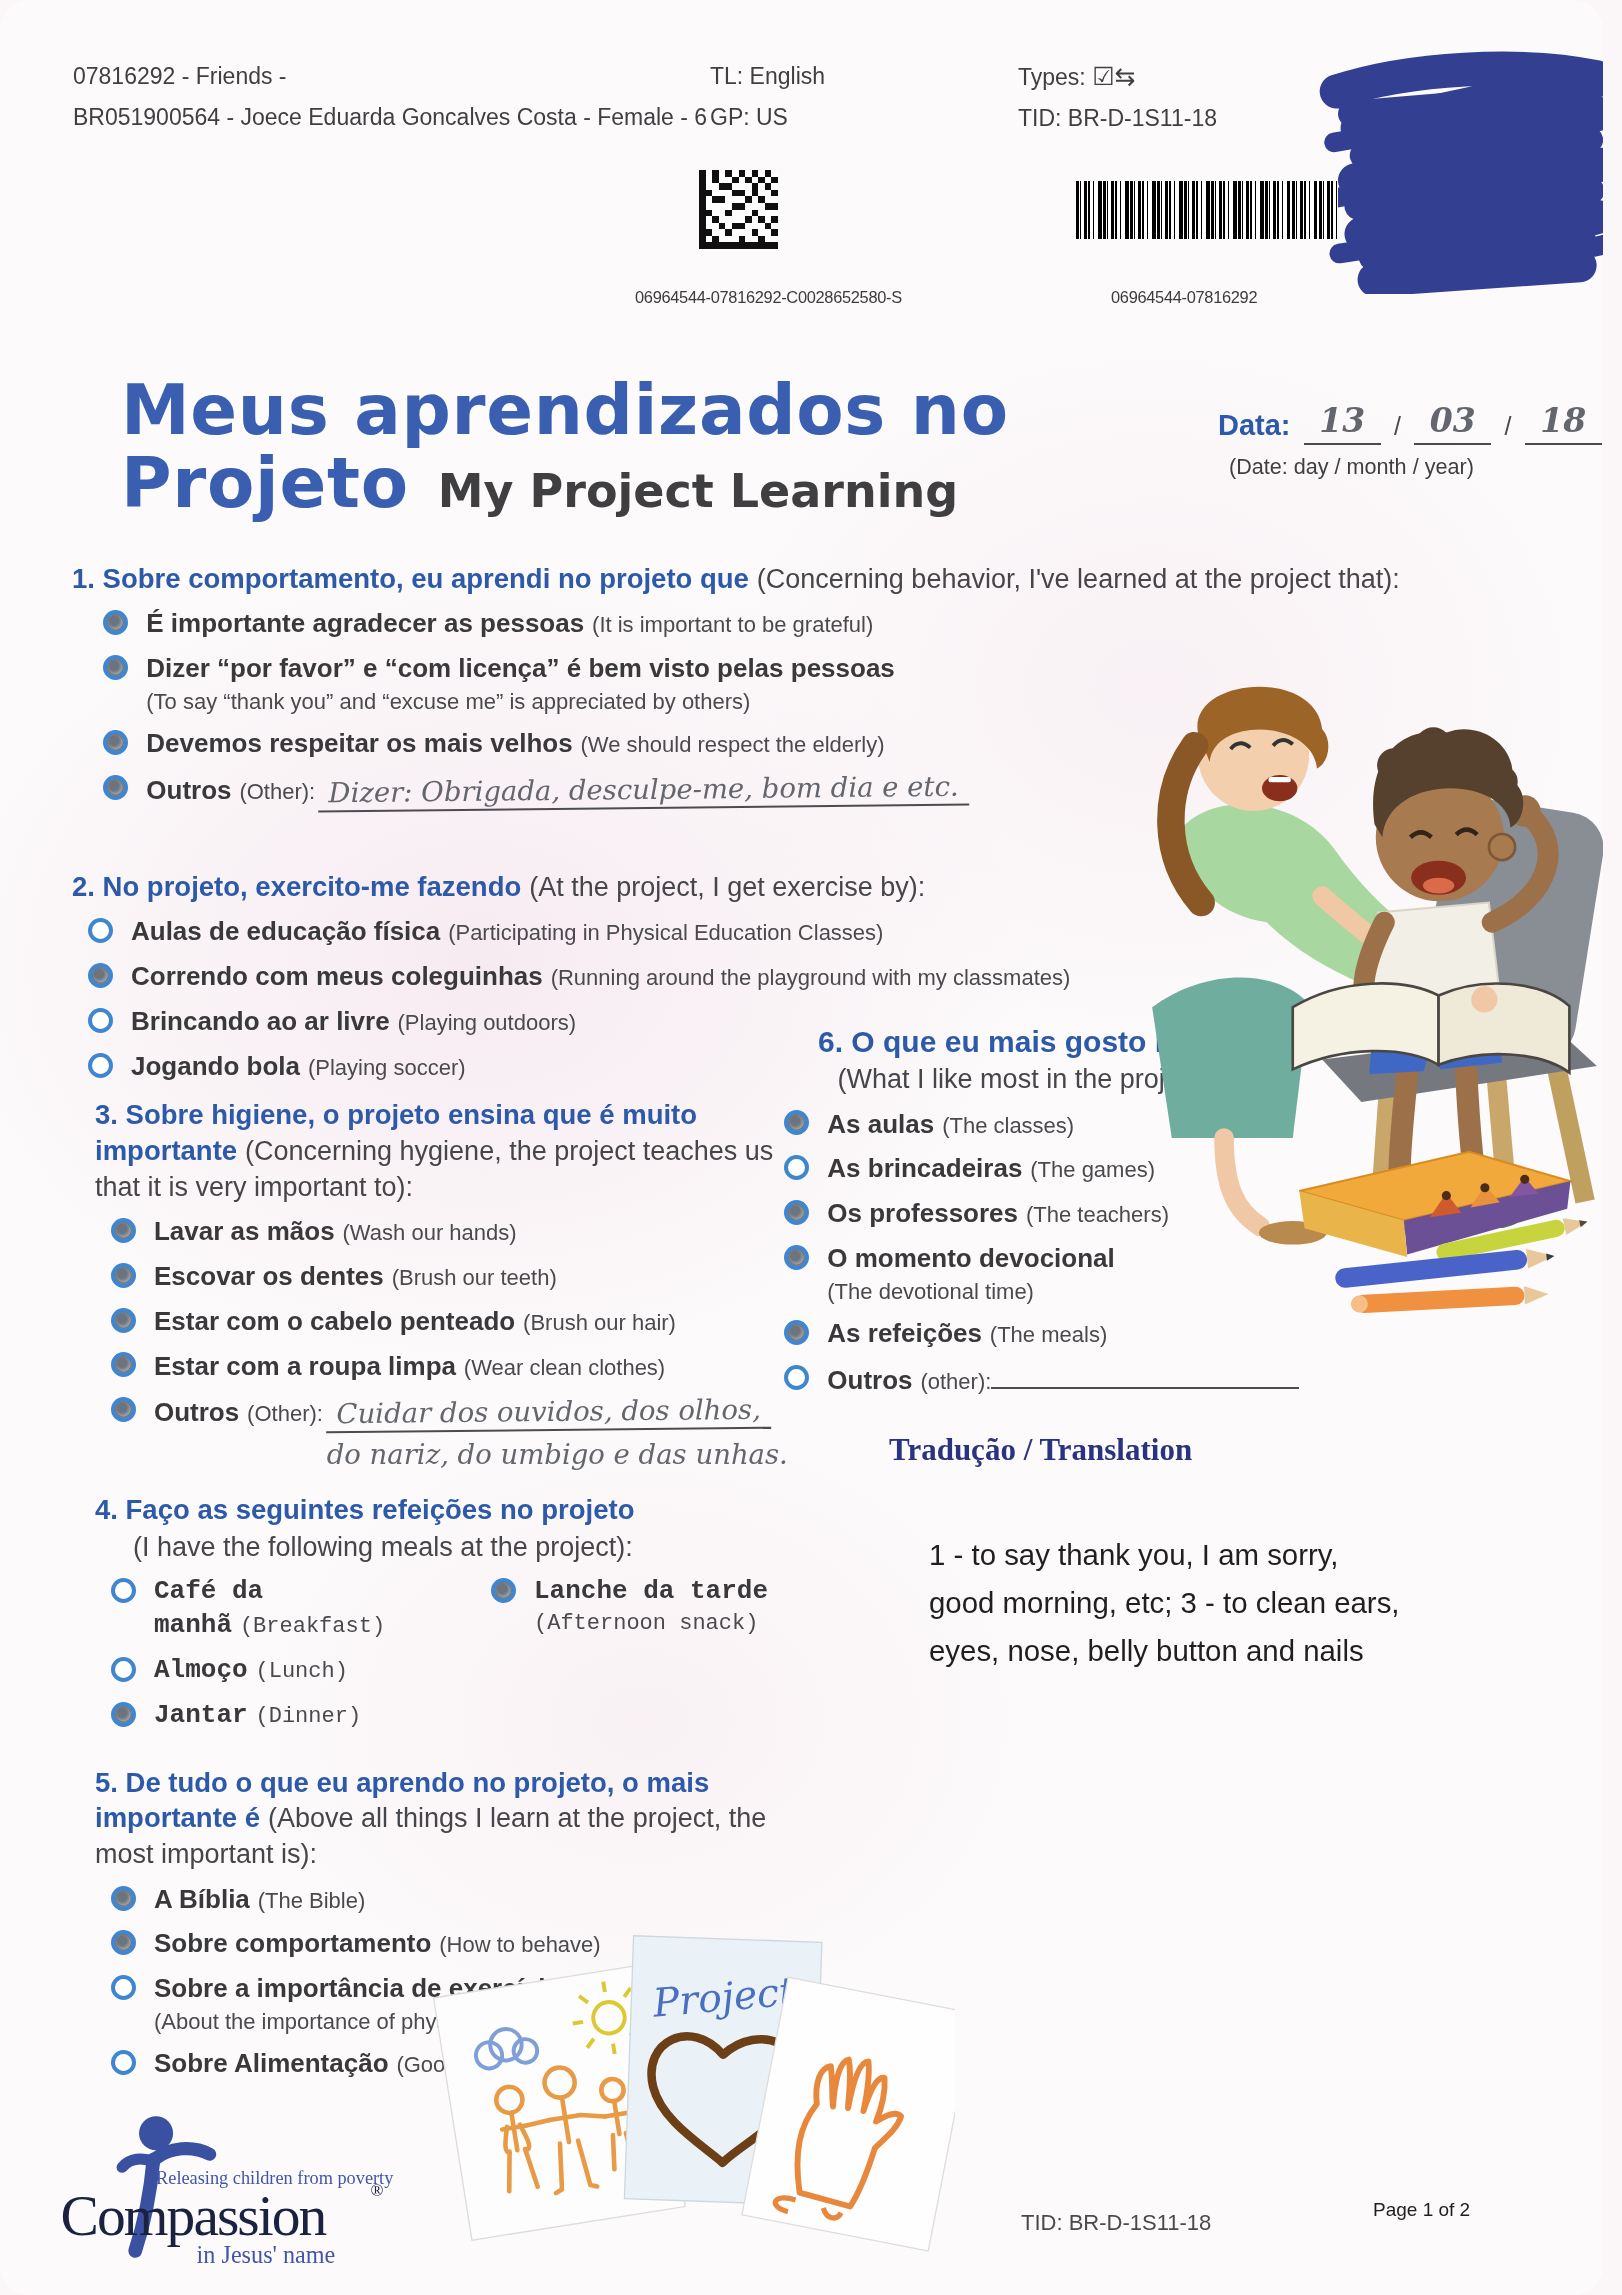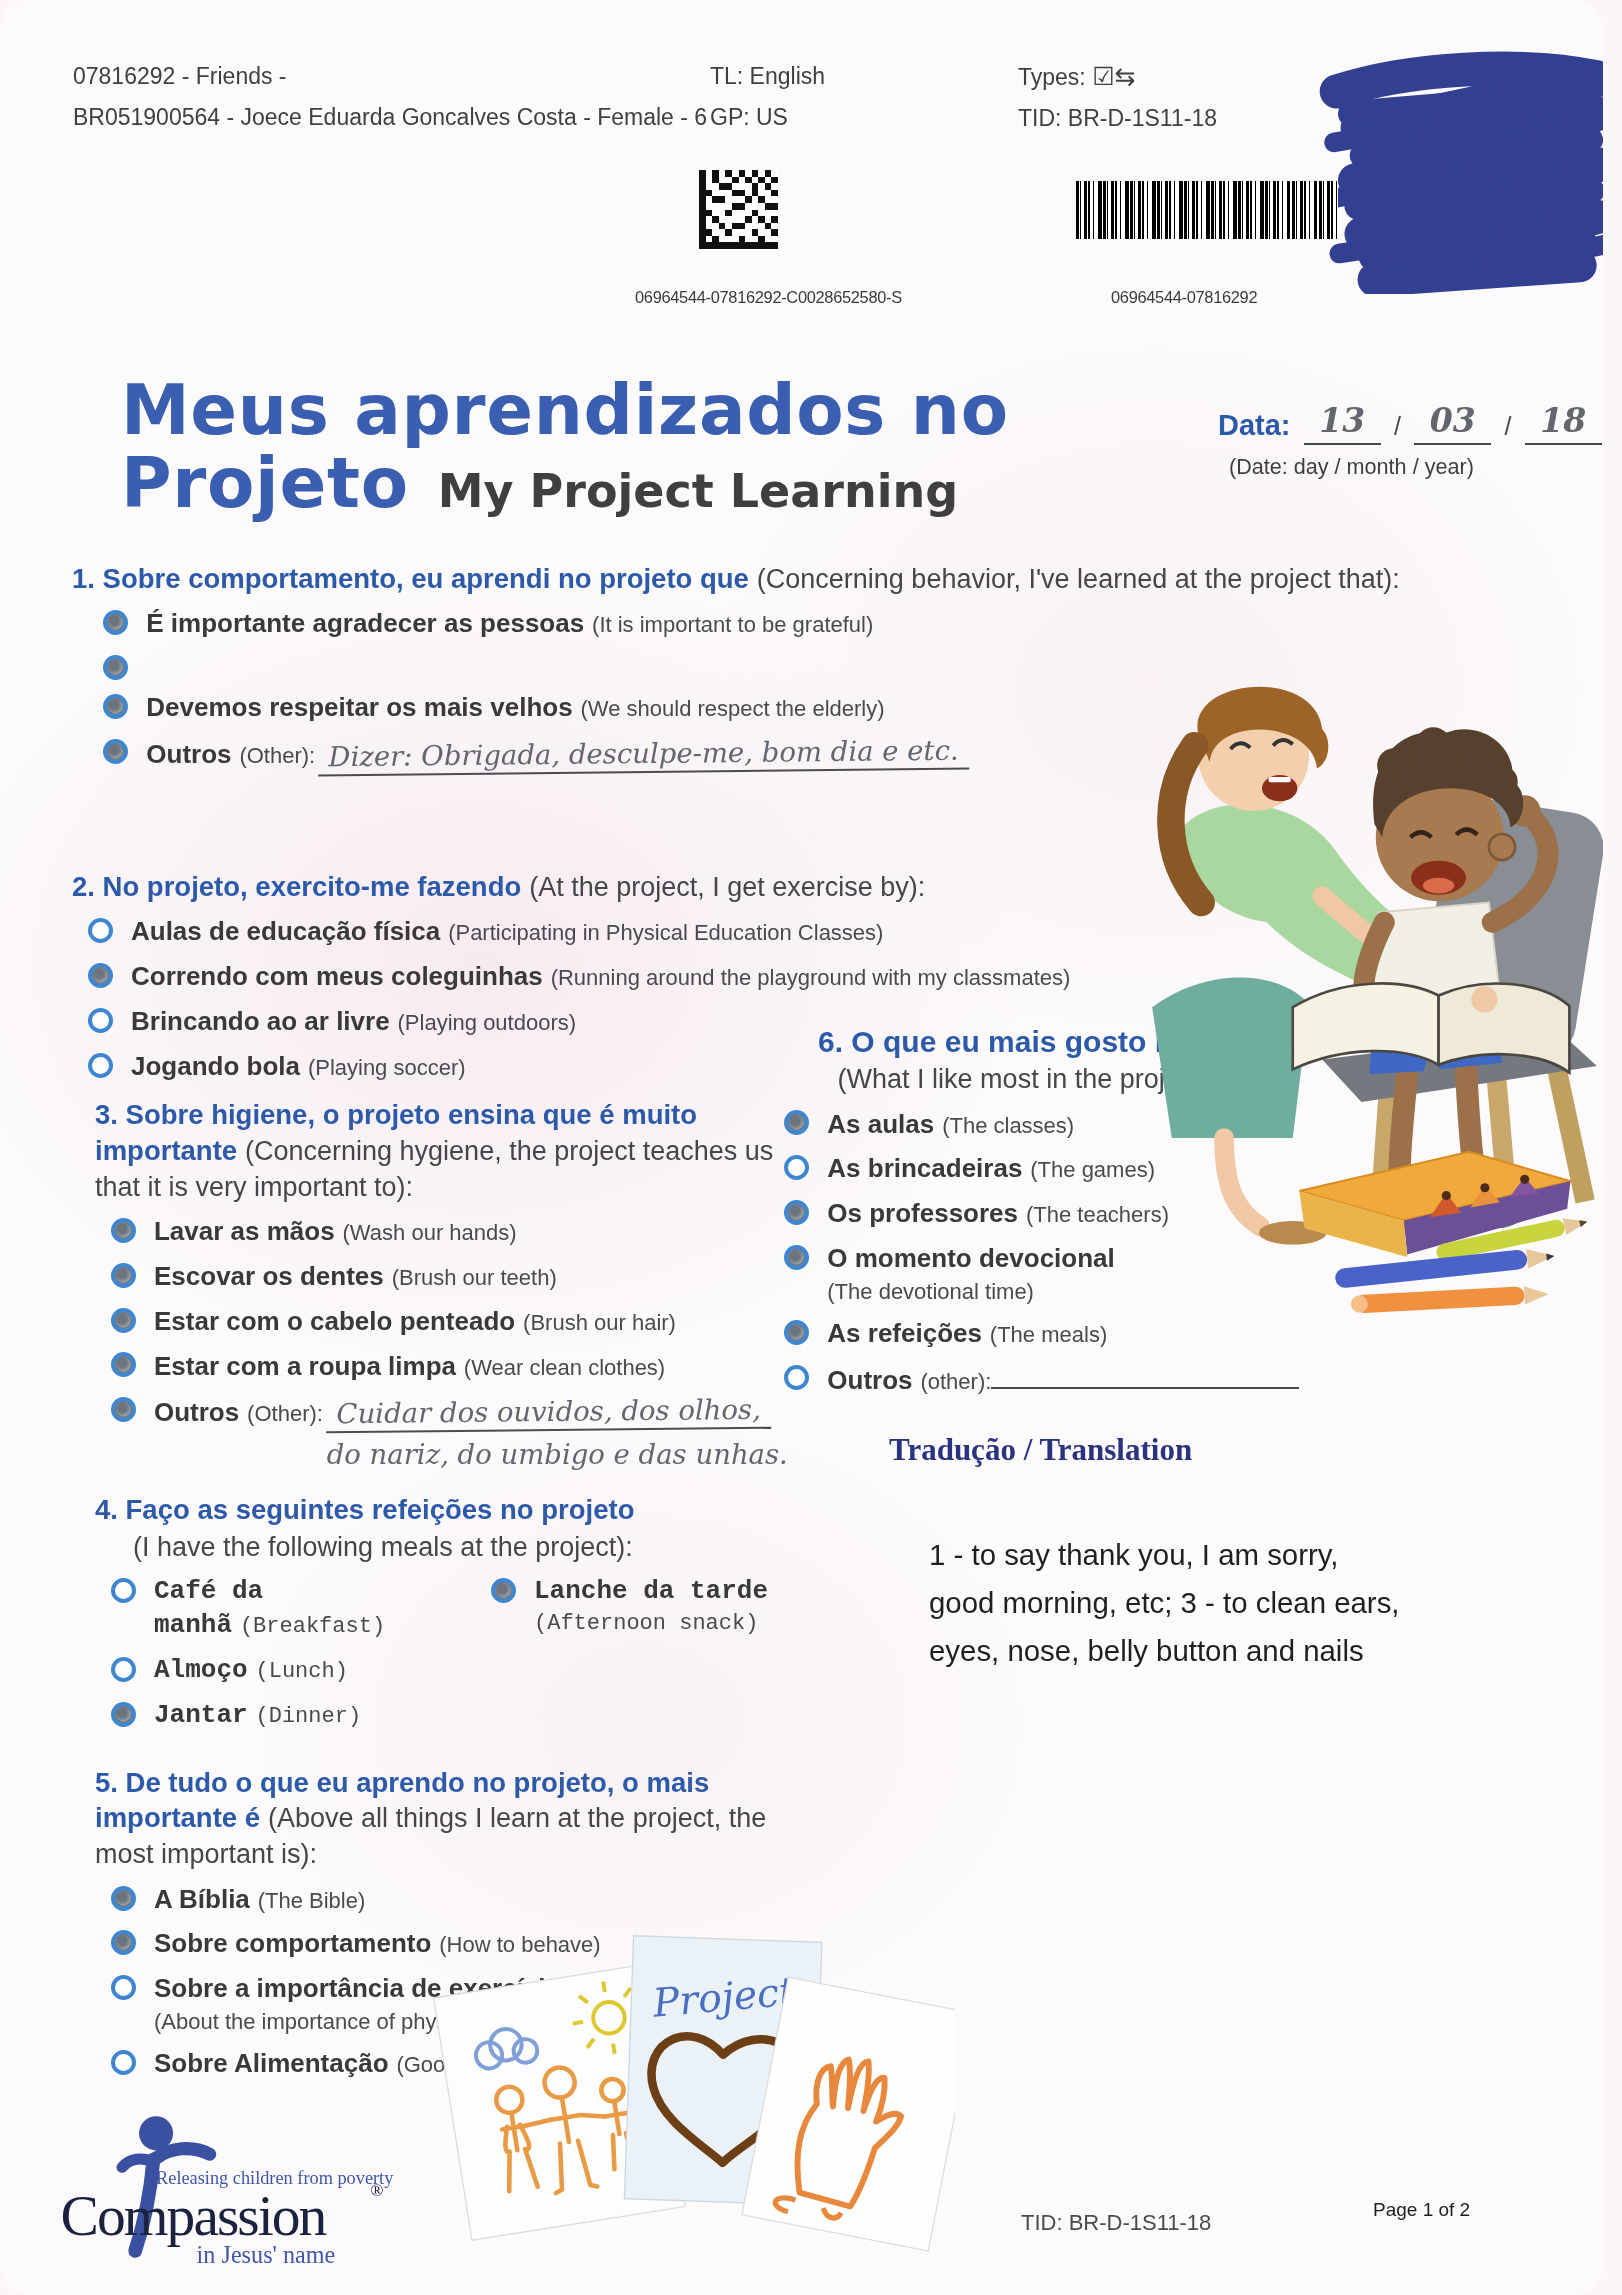--- a/index.html
+++ b/index.html
@@ -160,21 +160,21 @@
 
   <div class="abs" style="left:72px;top:561px;width:1466px;">
     <div class="sec-h"><span>1. Sobre comportamento, eu aprendi no projeto que</span><span class="en">(Concerning behavior, I've learned at the project that):</span></div>
     <div class="items" style="padding-left:31px;">
       <div class="item">
         <span class="radio checked"></span>
         <span class="txt"><span class="pt">É importante agradecer as pessoas</span><span class="en">(It is important to be grateful)</span></span>
       </div>
       <div class="item">
         <span class="radio checked"></span>
-        <span class="txt"></span>
+        <span class="txt"><span class="pt">Dizer “por favor” e “com licença” é bem visto pelas pessoas</span><span class="en block">(To say “thank you” and “excuse me” is appreciated by others)</span></span>
       </div>
       <div class="item">
         <span class="radio checked"></span>
         <span class="txt"><span class="pt">Devemos respeitar os mais  velhos</span><span class="en">(We should respect the elderly)</span></span>
       </div>
       <div class="item">
         <span class="radio checked"></span>
         <span class="txt"><span class="pt">Outros</span><span class="en">(Other):</span>
           <span class="hw-line"><span class="hw">Dizer: Obrigada, desculpe-me, bom dia e etc.</span></span></span>
       </div>

